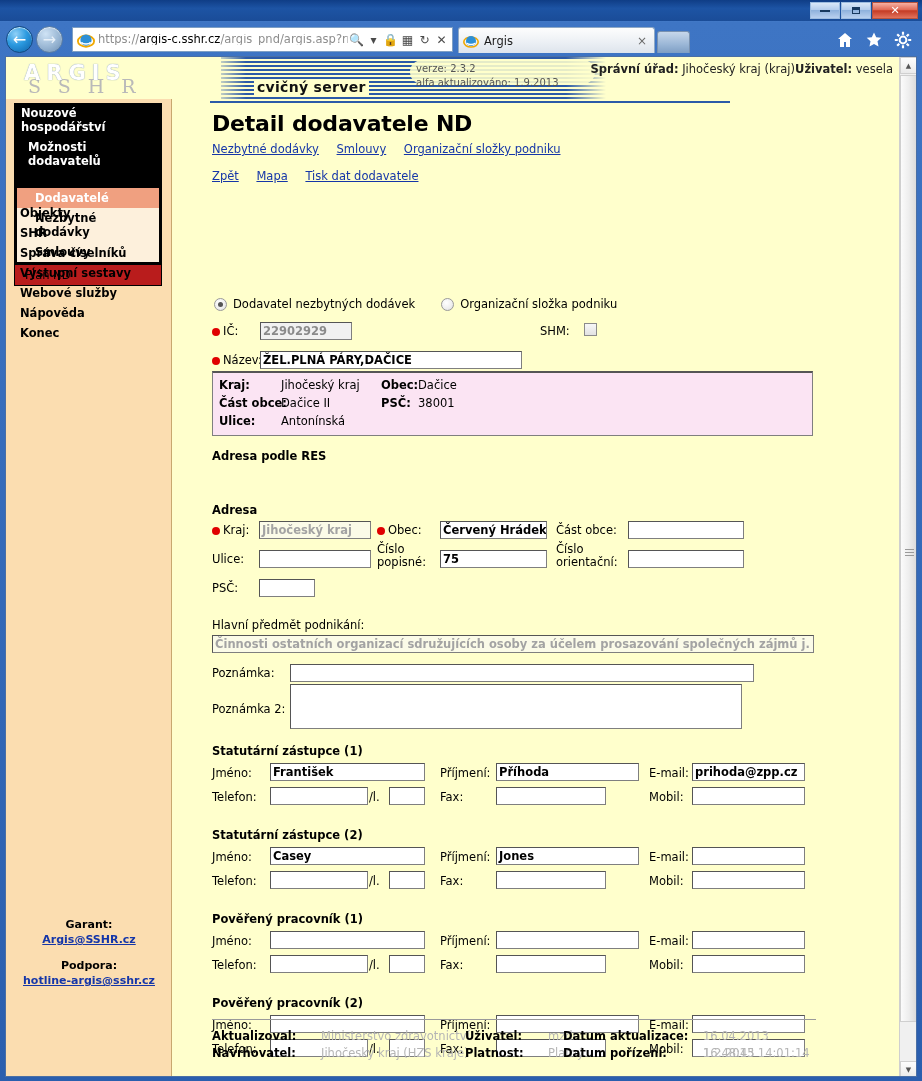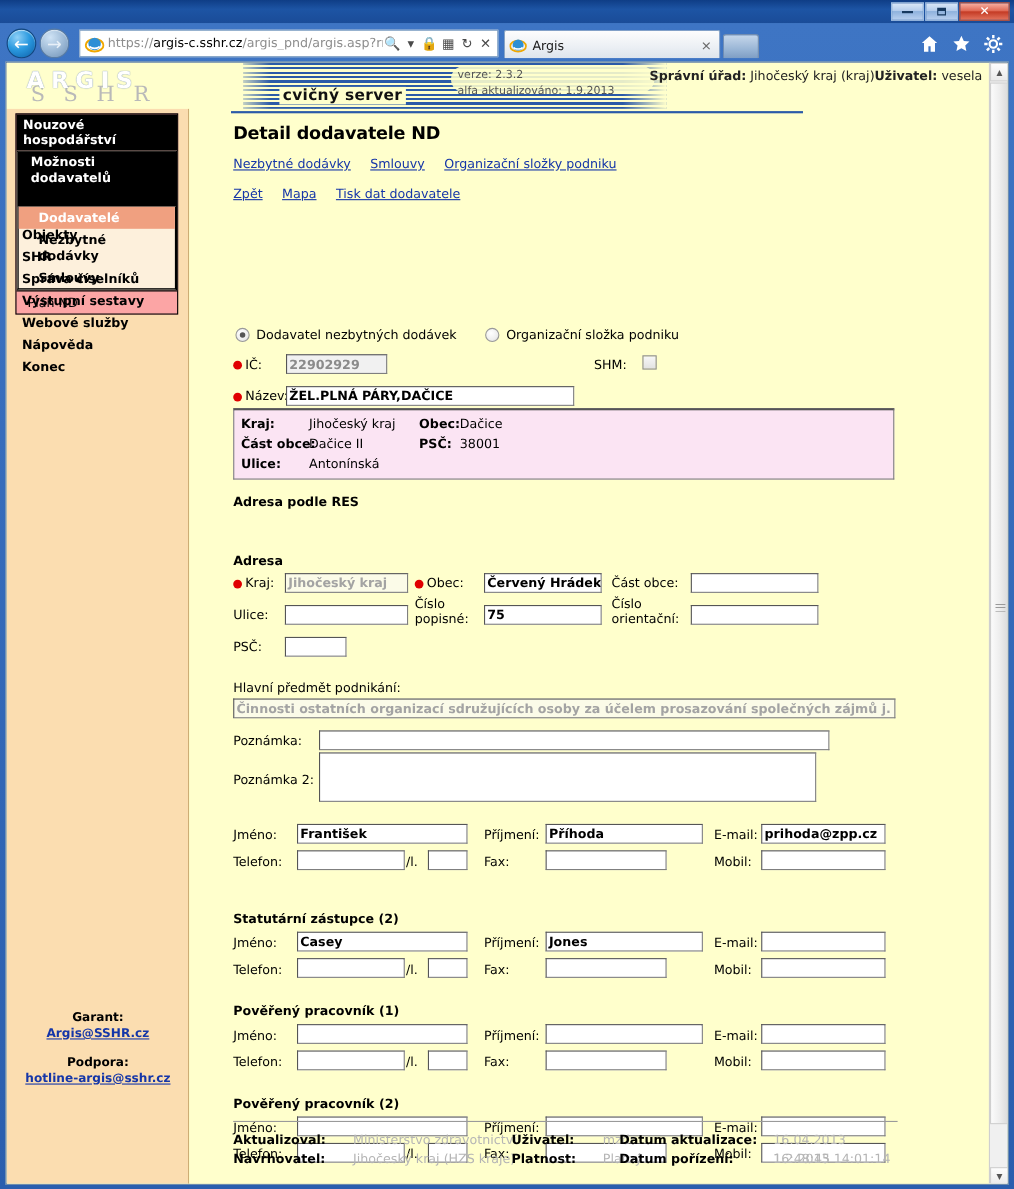--- a/index.html
+++ b/index.html
@@ -144,21 +144,21 @@
   }
   #userinfo b { font-weight: bold; }
 
   
   #leftcol {
     position: absolute; left: 0; top: 42px; width: 166px; height: 979px;
     background: #fbddb0; border-right: 1px solid #c8a86f;
   }
   #menubox {
     position: absolute; left: 8px; top: 4px; width: 148px;
-    border: 1px solid #000; background: #fca5a5;
+    border: 1px solid #000; background: #b91c1c;
   }
   .m-l1 {
     background: #000; color: #fff; font-weight: bold; font-size: 11.5px;
     padding: 2px 4px 3px 6px;
   }
   #submenu { border: 1px solid #000; margin: 0; background: #fdf0dc; }
   .m-l2 {
     background: #000; color: #fff; font-weight: bold; font-size: 11.5px;
     padding: 2px 4px 20px 12px;
   }
@@ -186,21 +186,21 @@
     position: absolute; left: 166px; top: 42px; width: 729px; height: 979px;
     background: #ffffcc; padding: 0;
     font-size: 11.5px; color: #000;
   }
   #topline {
     position: absolute; left: 38px; top: 2px; width: 520px; height: 2px;
     background: #2b5aa8;
   }
   h1#pagetitle {
     margin: 0; position: absolute; left: 40px; top: 12px;
-    font-size: 16px; font-weight: bold; letter-spacing: -.2px;
+    font-size: 22px; font-weight: bold; letter-spacing: -.2px;
   }
   .linkrow { position: absolute; left: 40px; font-size: 11.5px; }
   .linkrow a { color: #1536a8; text-decoration: underline; margin-right: 14px; }
   #linkrow1 { top: 43px; }
   #linkrow2 { top: 70px; }
 
   #radiorow { position: absolute; left: 42px; top: 198px; display: flex; align-items: center; }
   .radio {
     width: 13px; height: 13px; border-radius: 50%;
     border: 1px solid #9a9a9a;
@@ -505,20 +505,21 @@
         <div class="abs lbl" style="left:40px; top:519px;">Hlavní předmět podnikání:</div>
         <div class="abs fld ro-yl" style="left:40px; top:536px; width:602px;">Činnosti ostatních organizací sdružujících osoby za účelem prosazování společných zájmů j. n.</div>
 
         <div class="abs lbl" style="left:40px; top:567px;">Poznámka:</div>
         <div class="abs fld" style="left:118px; top:565px; width:464px;"></div>
 
         <div class="abs lbl" style="left:40px; top:603px;">Poznámka 2:</div>
         <div class="abs fld" style="left:118px; top:585px; width:452px; height:45px;"></div>
 
         <div class="abs" style="left:40px; top:645px; width:620px;">
+          <div class="sect">Statutární zástupce (1)</div>
           <div style="position:relative; height:24px; margin-top:5px;">
             <span class="abs lbl" style="left:0; top:3px;">Jméno:</span>
             <span class="abs fld" style="left:58px; top:0; width:155px;">František</span>
             <span class="abs lbl" style="left:228px; top:3px;">Příjmení:</span>
             <span class="abs fld" style="left:284px; top:0; width:143px;">Příhoda</span>
             <span class="abs lbl" style="left:437px; top:3px;">E-mail:</span>
             <span class="abs fld" style="left:480px; top:0; width:113px;">prihoda@zpp.cz</span>
           </div>
           <div style="position:relative; height:24px;">
             <span class="abs lbl" style="left:0; top:3px;">Telefon:</span>

